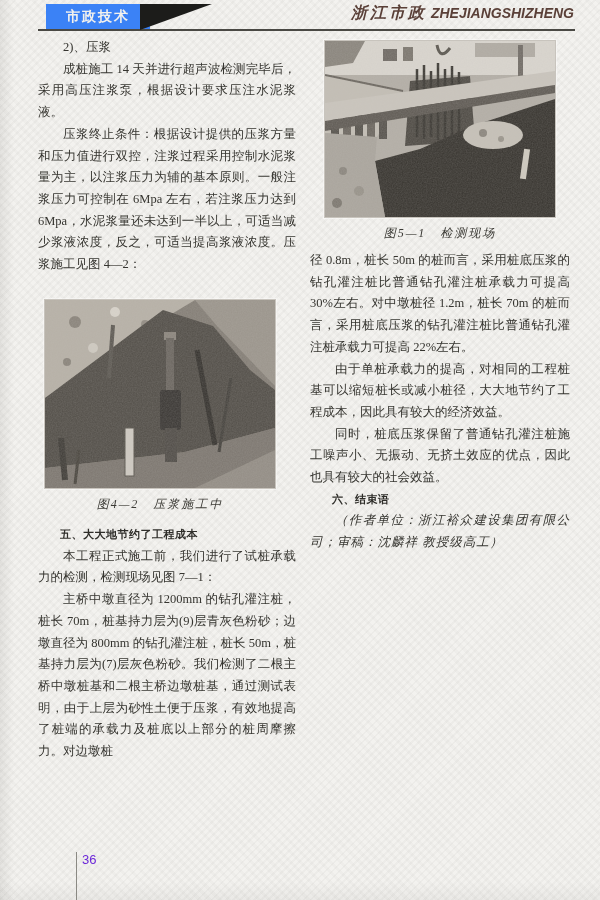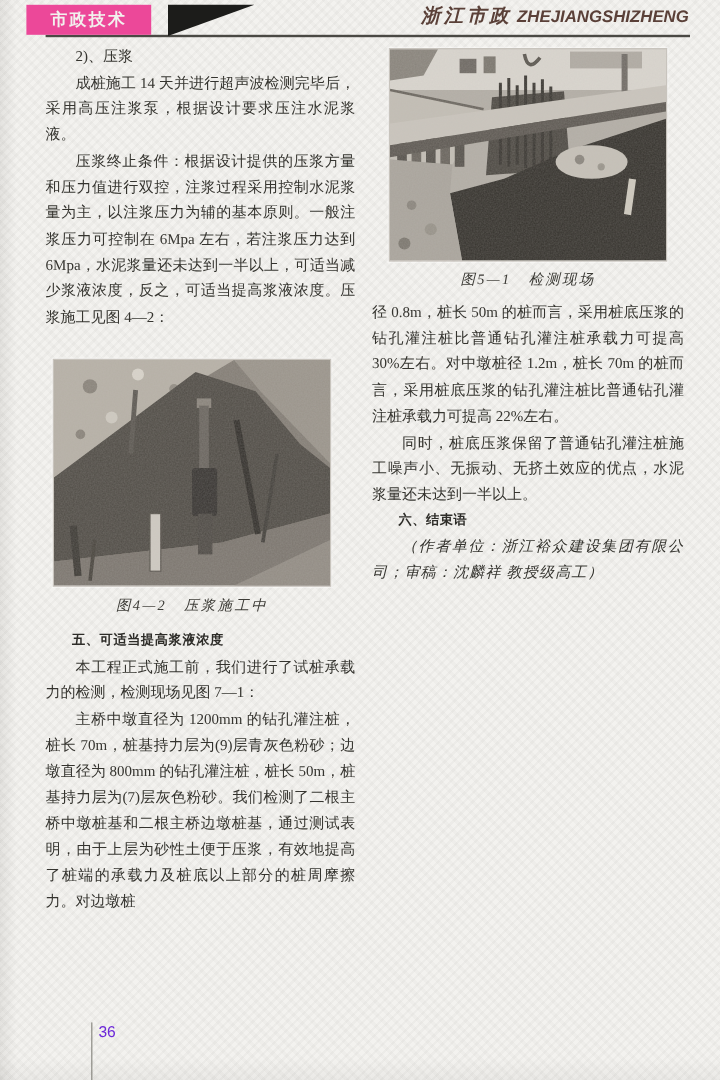--- a/index.html
+++ b/index.html
@@ -13,22 +13,22 @@
   .paper{
     position:absolute;inset:0;
     background:
       repeating-linear-gradient(135deg, rgba(120,118,112,0.05) 0 2px, rgba(255,255,255,0) 2px 5px),
       repeating-linear-gradient(45deg, rgba(120,118,112,0.04) 0 3px, rgba(255,255,255,0) 3px 7px),
       linear-gradient(90deg, rgba(90,88,84,0.10), rgba(0,0,0,0) 14px),
       linear-gradient(0deg, rgba(90,88,84,0.06), rgba(0,0,0,0) 18px);
   }
   .hdr-rule{position:absolute;left:38px;top:29px;width:537px;height:2px;background:#4a4944;}
   .badge{
-    position:absolute;left:22px;top:4px;width:104px;height:25px;
-    background:#ec4899;color:#f2f1ee;
+    position:absolute;left:46px;top:4px;width:104px;height:25px;
+    background:#3b82f6;color:#f2f1ee;
     font-family:"Liberation Sans","DejaVu Sans",sans-serif;
     font-weight:bold;font-size:14px;line-height:25px;text-align:center;letter-spacing:2px;
   }
   .badge-tail{
     position:absolute;left:140px;top:4px;width:0;height:0;
     border-top:26px solid #1c1c1a;border-right:72px solid transparent;
   }
   .journal{
     position:absolute;right:26px;top:3px;white-space:nowrap;
     color:#5a4038;
@@ -110,21 +110,21 @@
     <line x1="186" y1="78" x2="174" y2="152" stroke="#45423d" stroke-width="3"></line>
     <rect x="80" y="128" width="9" height="48" fill="#cfcac2" stroke="#5a564f" stroke-width="1"></rect>
     <line x1="16" y1="138" x2="20" y2="180" stroke="#3f3c37" stroke-width="6"></line>
     <line x1="34" y1="150" x2="30" y2="184" stroke="#4a463f" stroke-width="3"></line>
     <rect width="230" height="188" filter="url(#g1)" opacity="0.45"></rect>
   </svg>
   <div class="cap">图4—2　压浆施工中</div>
 </div>
 
 <div class="col" style="left:38px;top:524px;width:258px;">
-  <h3 class="sec">五、可适当提高浆液浓度</h3>
+  <h3 class="sec">五、大大地节约了工程成本</h3>
   <p class="ind">本工程正式施工前，我们进行了试桩承载力的检测，检测现场见图 7—1：</p>
   <p class="ind">主桥中墩直径为 1200mm 的钻孔灌注桩，桩长 70m，桩基持力层为(9)层青灰色粉砂；边墩直径为 800mm 的钻孔灌注桩，桩长 50m，桩基持力层为(7)层灰色粉砂。我们检测了二根主桥中墩桩基和二根主桥边墩桩基，通过测试表明，由于上层为砂性土便于压浆，有效地提高了桩端的承载力及桩底以上部分的桩周摩擦力。对边墩桩</p>
 </div>
 
 <div class="fig" style="left:324px;top:40px;width:232px;">
   <svg width="230" height="176" viewBox="0 0 230 176">
     <defs>
       <filter id="g2" x="0" y="0" width="100%" height="100%">
         <feTurbulence type="fractalNoise" baseFrequency="0.8" numOctaves="2"></feTurbulence>
         <feColorMatrix type="matrix" values="0 0 0 0 0.55  0 0 0 0 0.53  0 0 0 0 0.50  0 0 0 0.5 0"></feColorMatrix>
@@ -164,19 +164,20 @@
     <circle cx="158" cy="92" r="4" fill="#8b867e"></circle>
       <circle cx="176" cy="98" r="3" fill="#9a958c"></circle>
     <rect x="197" y="108" width="6" height="30" fill="#cfcabf" transform="rotate(8 200 123)"></rect>
     <rect width="230" height="176" filter="url(#g2)" opacity="0.45"></rect>
   </svg>
   <div class="cap">图5—1　检测现场</div>
 </div>
 
 <div class="col" style="left:310px;top:250px;width:260px;">
   <p>径 0.8m，桩长 50m 的桩而言，采用桩底压浆的钻孔灌注桩比普通钻孔灌注桩承载力可提高 30%左右。对中墩桩径 1.2m，桩长 70m 的桩而言，采用桩底压浆的钻孔灌注桩比普通钻孔灌注桩承载力可提高 22%左右。</p>
-  <p class="ind">同时，桩底压浆保留了普通钻孔灌注桩施工噪声小、无振动、无挤土效应的优点，水泥浆量还未达到一半以上。</p>
+  <p class="ind">由于单桩承载力的提高，对相同的工程桩基可以缩短桩长或减小桩径，大大地节约了工程成本，因此具有较大的经济效益。</p>
+  <p class="ind">同时，桩底压浆保留了普通钻孔灌注桩施工噪声小、无振动、无挤土效应的优点，因此也具有较大的社会效益。</p>
   <h3 class="sec">六、结束语</h3>
   <p class="ind author">（作者单位：浙江裕众建设集团有限公司；审稿：沈麟祥 教授级高工）</p>
 </div>
 
 <div class="pageno-line"></div>
 <div class="pageno">36</div>
 
 </body></html>

